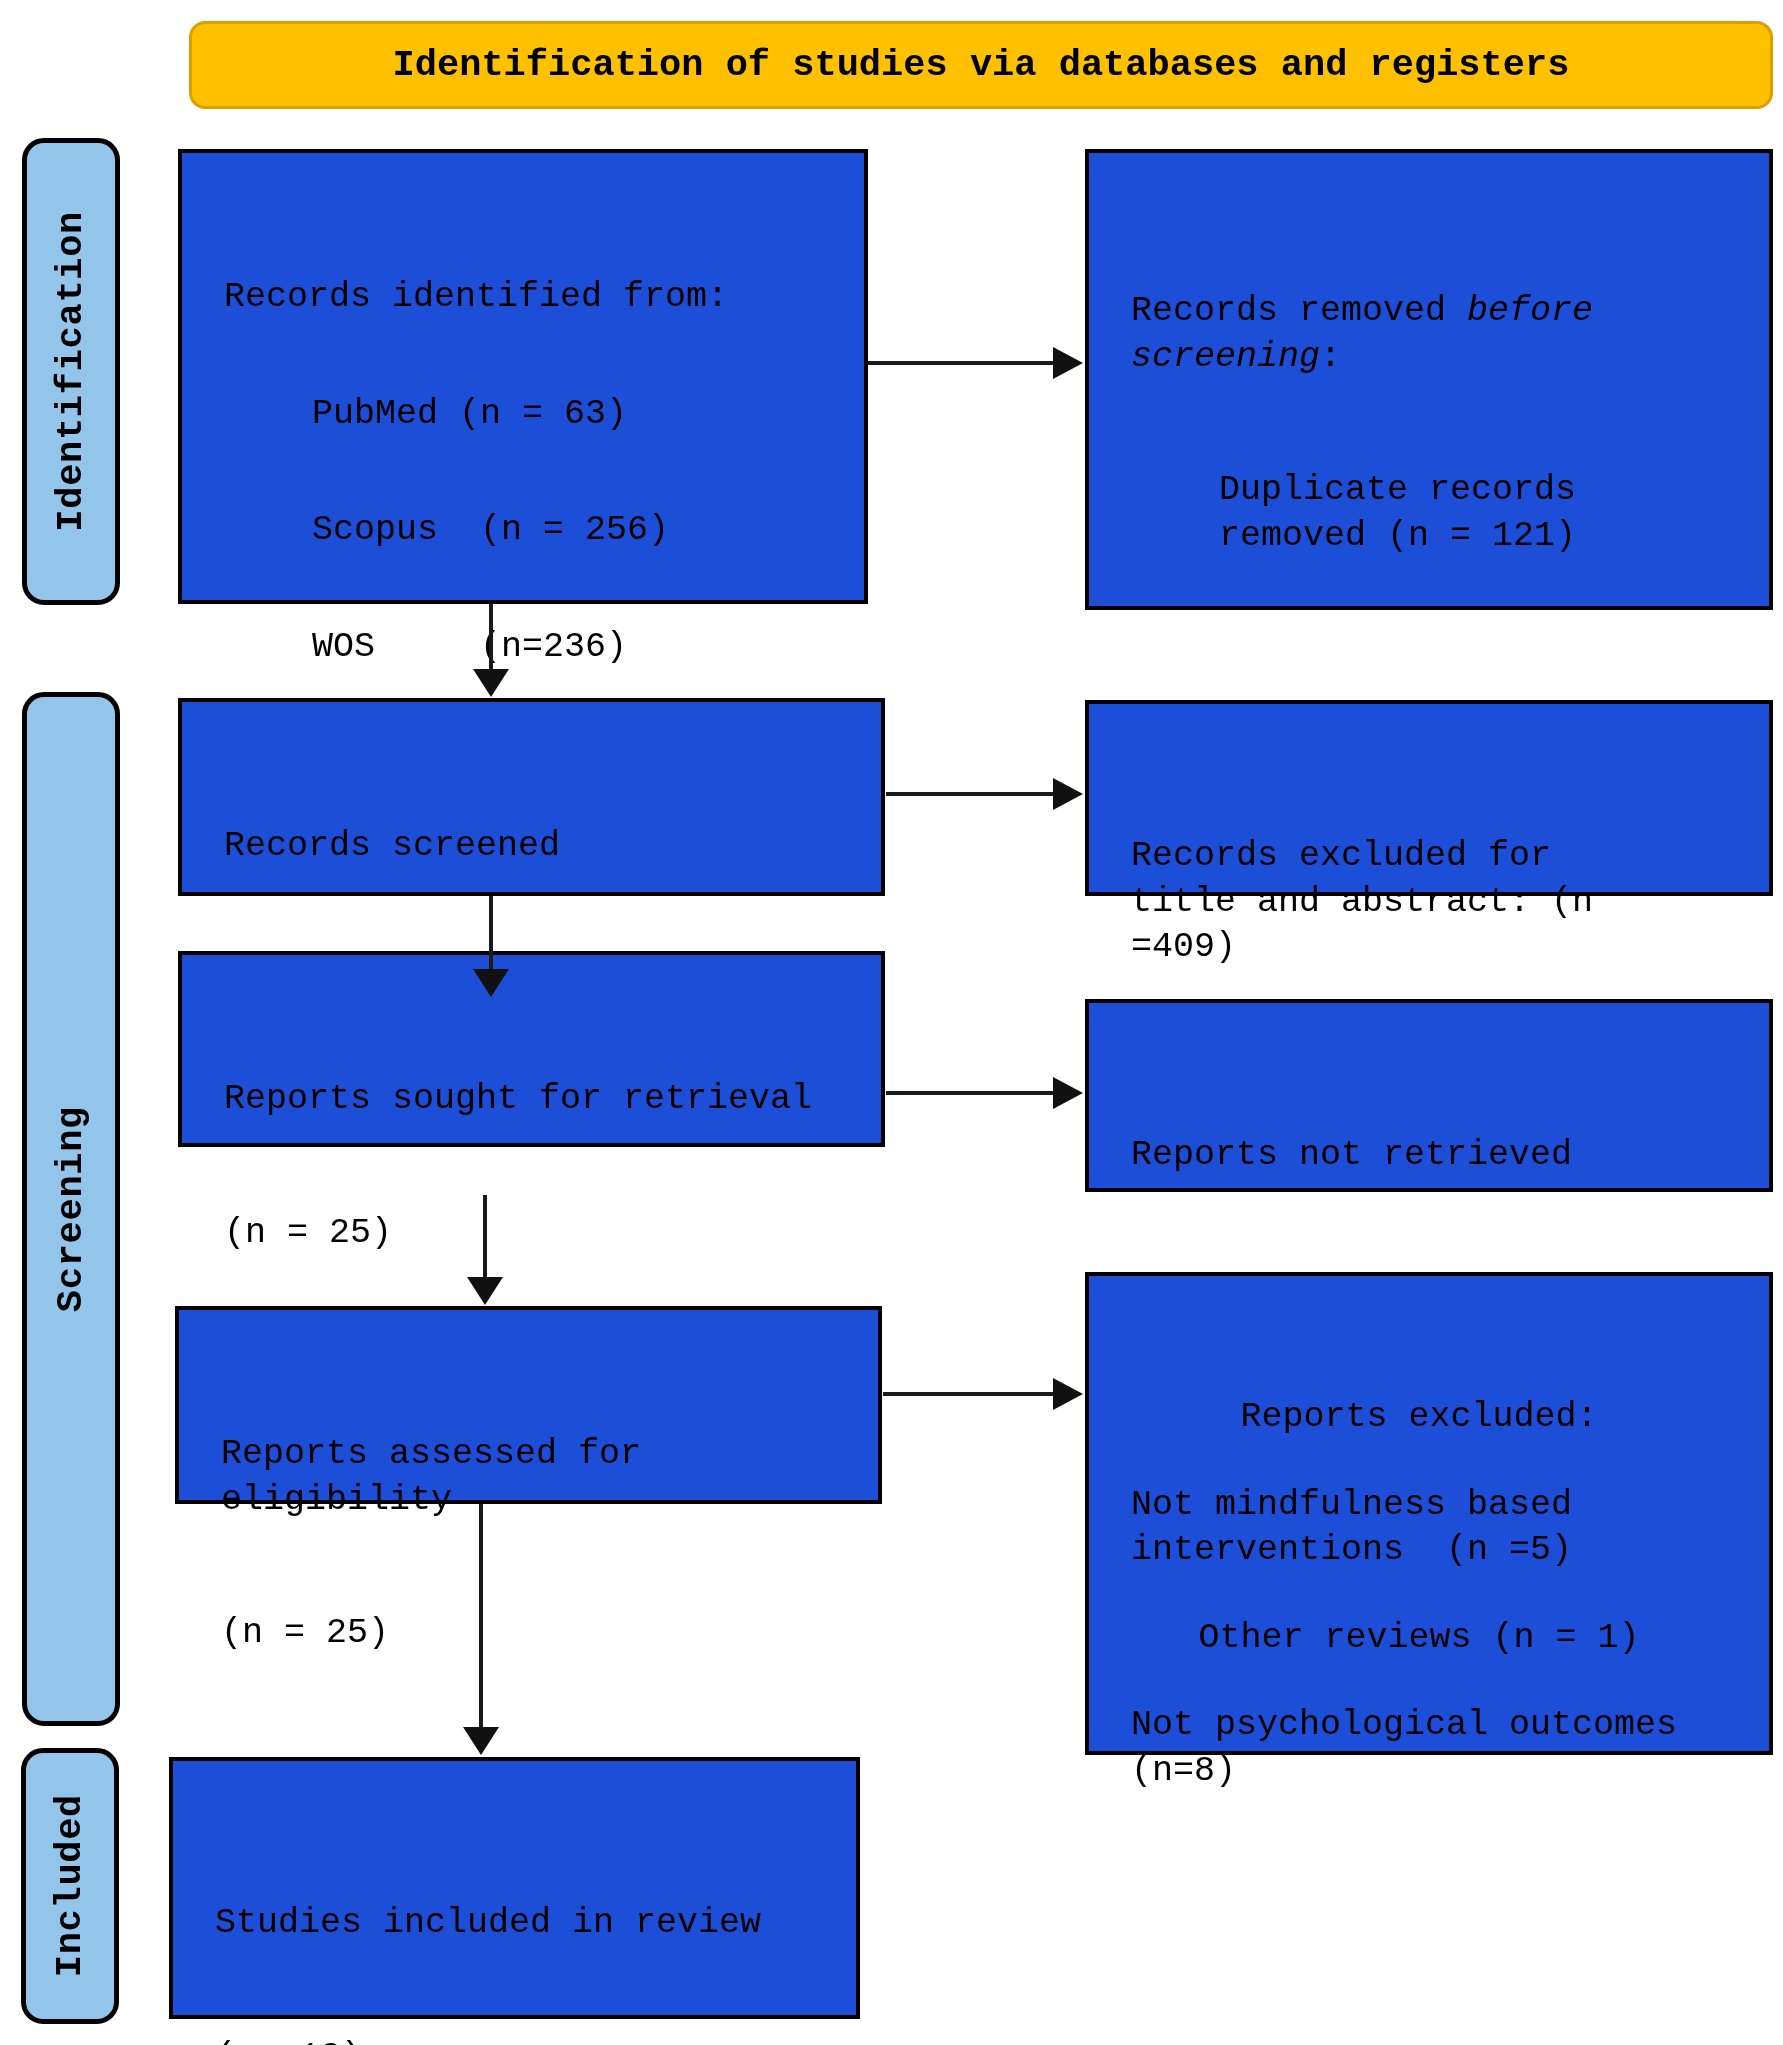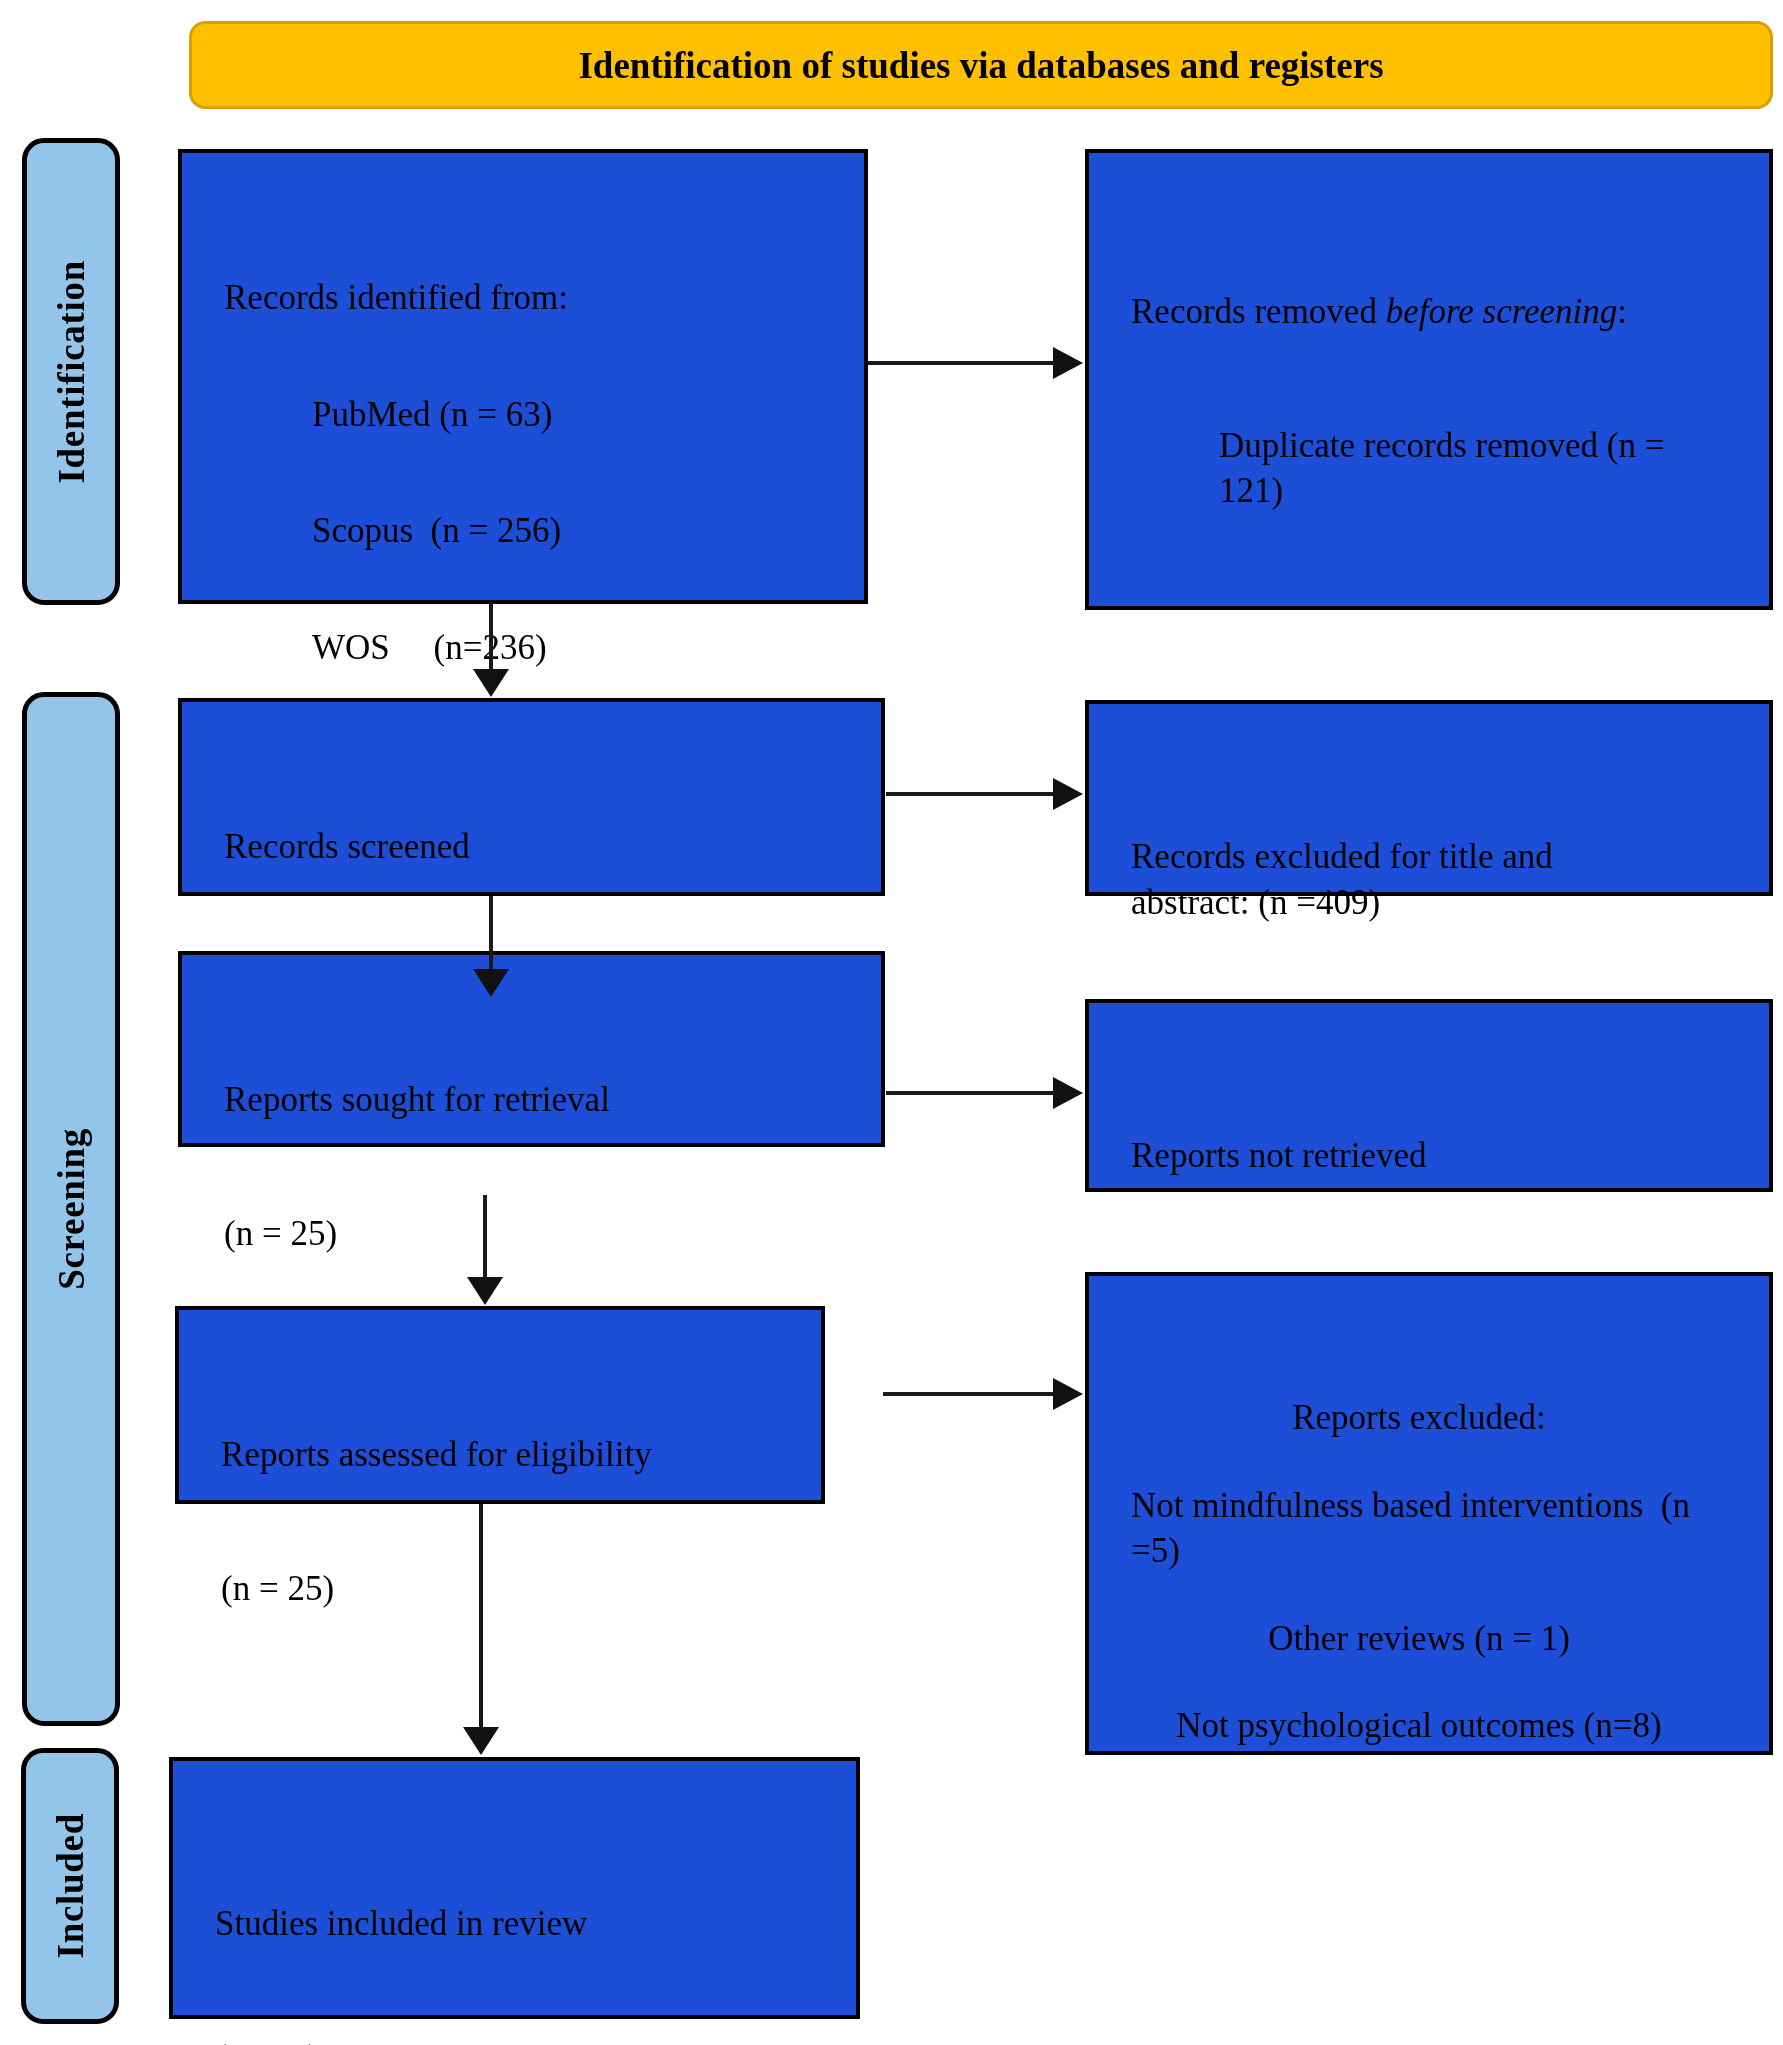--- a/index.html
+++ b/index.html
@@ -1,21 +1,21 @@
 <!DOCTYPE html>
 <html style="font-size:12px"><head>
 <meta charset="utf-8">
 <style>
   html,body { margin:0; padding:0; background:#ffffff; }
   #page {
     position:relative;
     width:1783px;
     height:2046px;
     background:#ffffff;
-    font-family:Liberation Serif, serif;
+    font-family:Liberation Mono, monospace;
     color:#000000;
   }
 
   
   .banner {
     position:absolute;
     left:189px; top:21px;
     width:1584px; height:88px;
     background:#FFC000;
     border:3.7px solid #DA9E00;
@@ -57,21 +57,21 @@
     white-space:pre-wrap;
   }
   .fbox .pad { padding:31px 30px 22px 42px; display:flex; flex-direction:column; }
 
   .box-a { left:178px;  top:149px;  width:690px;  height:455px; }
   .box-b { left:1085px; top:149px;  width:688px;  height:461px; }
   .box-c { left:178px;  top:698px;  width:707px;  height:198px; }
   .box-d { left:1085px; top:700px;  width:688px;  height:196px; }
   .box-e { left:178px;  top:951px; width:707px;  height:196px; }
   .box-f { left:1085px; top:999px; width:688px;  height:193px; }
-  .box-g { left:175px;  top:1306px; width:650px;  height:198px; }
+  .box-g { left:175px;  top:1306px; width:707px;  height:198px; }
   .box-h { left:1085px; top:1272px; width:688px;  height:483px; }
   .box-i { left:169px;  top:1757px; width:691px;  height:262px; }
 
   .indent { padding-left:88px; }
   .gap-lg > * + * { margin-top:71px; }
   .gap-md > * + * { margin-top:88px; }
   .gap-sm > * + * { margin-top:42px; }
   .it { font-style:italic; }
 
   

